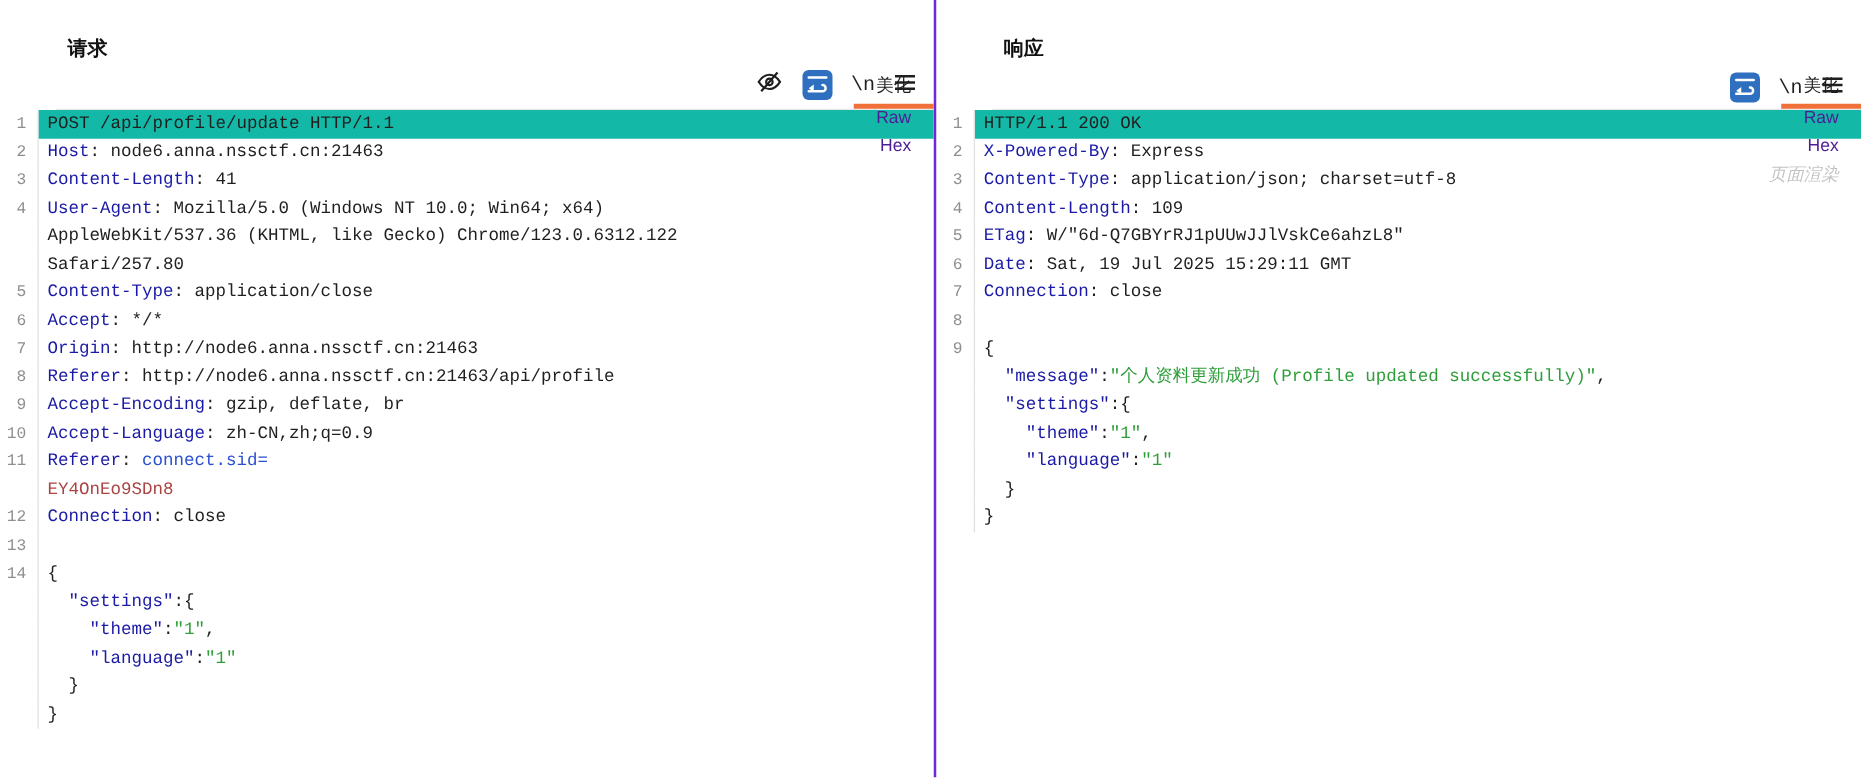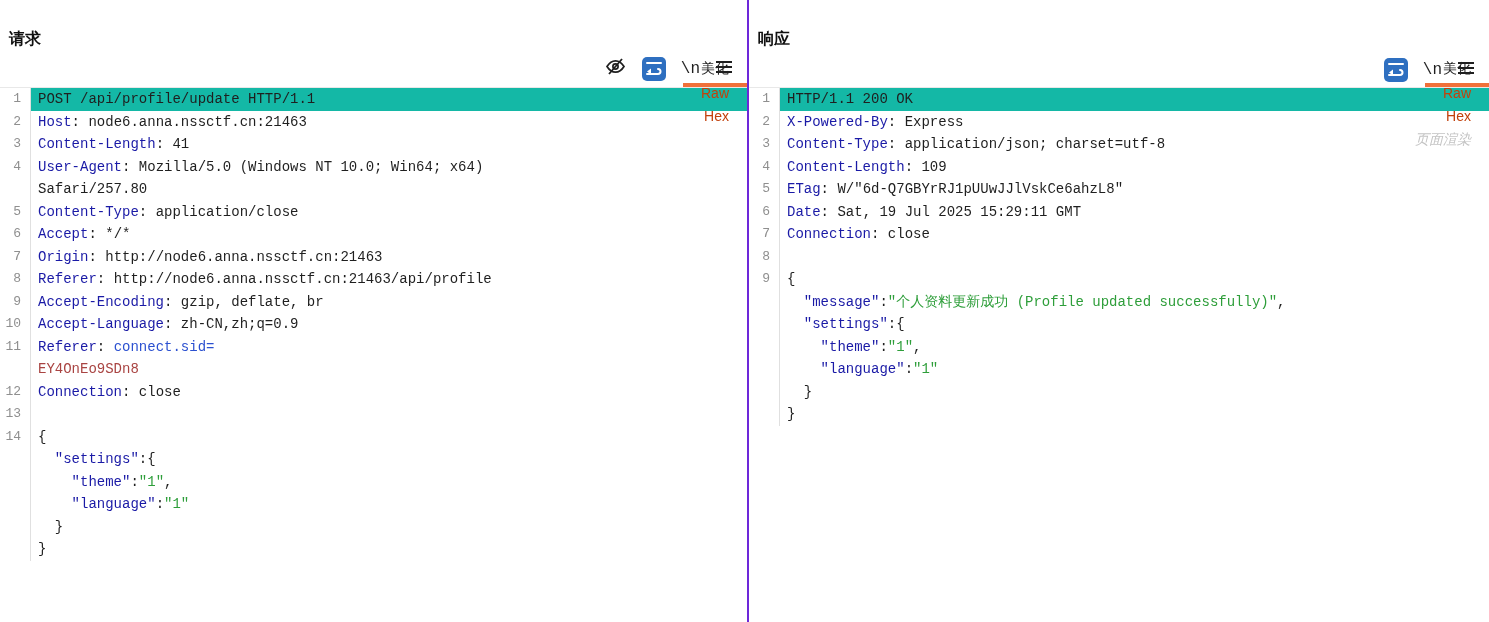--- a/index.html
+++ b/index.html
@@ -4,26 +4,26 @@
 <style>
   * { margin:0; padding:0; box-sizing:border-box; }
   html,body { width:1489px; height:622px; background:#ffffff; overflow:hidden;
               font-family:"Liberation Sans", sans-serif; color:#1f1f1f; }
   .stage { position:relative; width:1489px; height:622px; }
 
   .panel { position:absolute; top:0; bottom:0; background:#fff; }
   .panel.request  { left:0; width:747px; }
   .panel.response { left:747px; width:742px; border-left:2px solid #6d28d9; }
 
-  .panel-header { position:relative; height:88px; }
+  .panel-header { position:relative; height:88px;margin-left:45px; }
   .panel-title { position:absolute; left:9px; top:29px; font-size:16px; font-weight:bold; color:#111; }
 
   .tabbar { position:absolute; left:0; right:0; bottom:0; height:28px;
             display:flex; align-items:flex-end; border-bottom:1px solid #e8e8e8;flex-direction:column; }
-  .tab { padding:0 18px 7px 18px; font-size:14px; color:#c2410c; cursor:pointer; position:relative; }
+  .tab { padding:0 18px 7px 18px; font-size:14px; color:#4c1d95; cursor:pointer; position:relative; }
   .tab.active { color:#1f1f1f; }
   .tab.active::after { content:""; position:absolute; left:0; right:0; bottom:-2px; height:4px; background:var(--accent,#f0703a); }
   .tab.disabled { color:#c3c3c3;font-style:italic; }
 
   .toolbar { position:absolute; right:14px; bottom:6px; display:flex; align-items:center; gap:15px; }
   .tool-btn { display:flex; align-items:center; justify-content:center; cursor:pointer; }
   .wrap-btn { width:24px; height:24px; border-radius:5px; background:#2e6fc0; }
   .nl-label { font-family:"Liberation Mono", monospace; font-size:16px; color:#1f1f1f; }
 
   
@@ -126,20 +126,24 @@
         <div class="row">
           <div class="gutter">3</div>
           <div class="linetext"><span class="t-h">Content-Length</span><span class="t-p">: </span><span class="t-p">41</span></div>
         </div>
         <div class="row">
           <div class="gutter">4</div>
           <div class="linetext"><span class="t-h">User-Agent</span><span class="t-p">: </span><span class="t-p">Mozilla/5.0 (Windows NT 10.0; Win64; x64)</span></div>
         </div>
         <div class="row">
           <div class="gutter"></div>
+          <div class="linetext"><span class="t-p">AppleWebKit/537.36 (KHTML, like Gecko) Chrome/123.0.6312.122</span></div>
+        </div>
+        <div class="row">
+          <div class="gutter"></div>
           <div class="linetext"><span class="t-p">Safari/257.80</span></div>
         </div>
         <div class="row">
           <div class="gutter">5</div>
           <div class="linetext"><span class="t-h">Content-Type</span><span class="t-p">: </span><span class="t-p">application/close</span></div>
         </div>
         <div class="row">
           <div class="gutter">6</div>
           <div class="linetext"><span class="t-h">Accept</span><span class="t-p">: </span><span class="t-p">*/*</span></div>
         </div>

